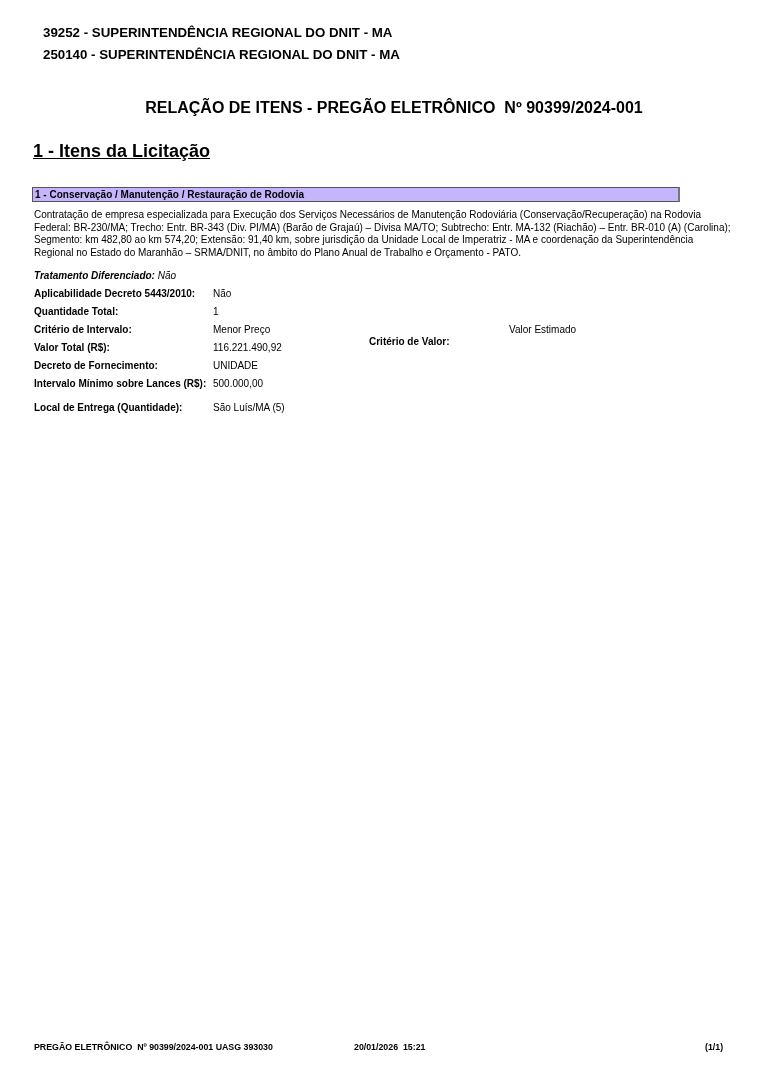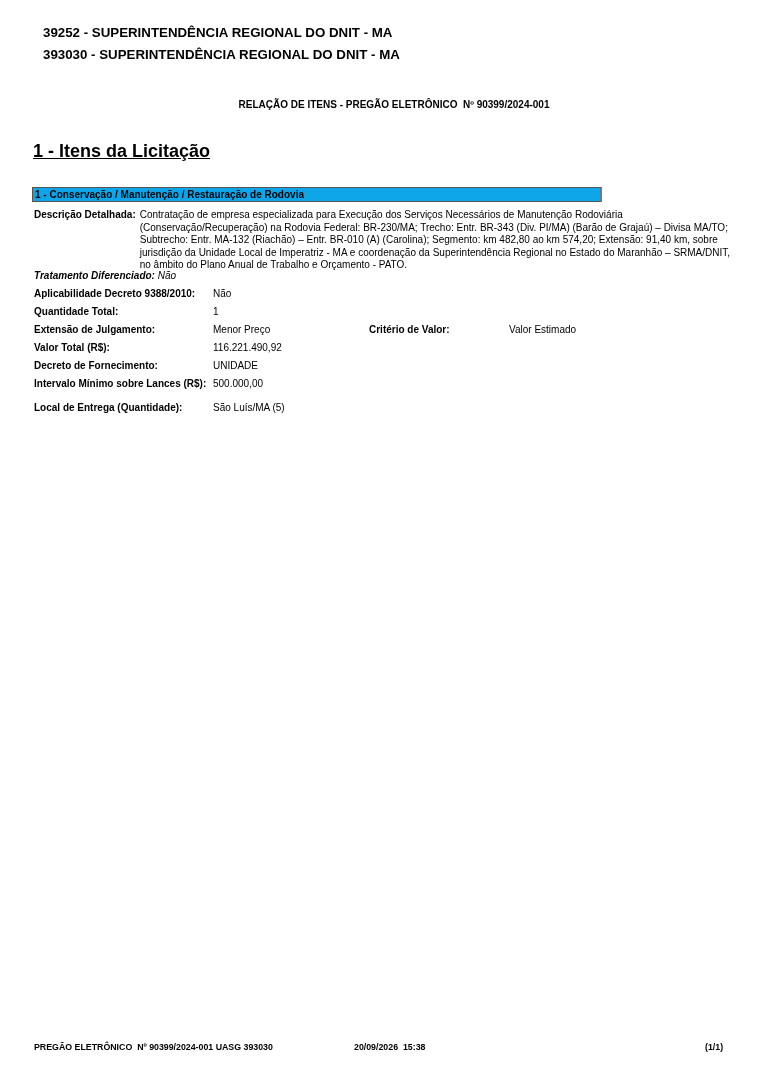--- a/index.html
+++ b/index.html
@@ -9,78 +9,77 @@
   }
   .org-line {
     position: absolute; left: 27px; font-size: 13.3px; font-weight: bold;
     letter-spacing: 0px;
     margin-left: 16px;
   }
   #org1 { top: 25px; }
   #org2 { top: 47px; }
   .doc-title {
     position: absolute; top: 99px; left: 0; width: 768px; text-align: center;
-    font-size: 10px; font-weight: bold; padding-left: 20px; box-sizing: border-box;
+    font-size: 16px; font-weight: bold; padding-left: 20px; box-sizing: border-box;
   }
   .section-title {
     position: absolute; top: 141px; left: 33px; font-size: 18px; font-weight: bold;
     text-decoration: underline;
   }
   .item-bar {
-    position: absolute; top: 187px; left: 32px; width: 570px; height: 15px;
-    background: #0ea5e9; border: 1px solid #555; box-sizing: border-box;
+    position: absolute; top: 187px; left: 32px; width: 648px; height: 15px;
+    background: #c4b5fd; border: 1px solid #555; box-sizing: border-box;
     border-right: 2px solid #777;
     font-size: 10px; font-weight: bold; line-height: 13px; padding-left: 2px;
   }
   .row { position: absolute; left: 34px; font-size: 10px; line-height: 12.6px; }
   .lbl { font-weight: bold; }
   .desc { top: 209px; display: flex; width: 700px; }
   .desc .lbl { white-space: nowrap; margin-right: 4px; }
   .desc .val { flex: 1; }
   .kv { position: absolute; left: 34px; font-size: 10px; }
   .kv .lbl { position: absolute; left: 0; white-space: nowrap; }
   .kv .val { position: absolute; left: 179px; white-space: nowrap; }
   .kv2 { position: absolute; font-size: 10px; }
   .footer { position: absolute; top: 1042px; font-size: 8.8px; font-weight: bold; }
 </style>
 </head>
 <body>
 
 <div id="org1" class="org-line">39252 - SUPERINTENDÊNCIA REGIONAL DO DNIT - MA</div>
-<div id="org2" class="org-line">393030 - SUPERINTENDÊNCIA REGIONAL DO DNIT - MA</div>
+<div id="org2" class="org-line">250140 - SUPERINTENDÊNCIA REGIONAL DO DNIT - MA</div>
 
 <div class="doc-title" style="white-space:pre;">RELAÇÃO DE ITENS - PREGÃO ELETRÔNICO  Nº 90399/2024-001</div>
 
 <div class="section-title">1 - Itens da Licitação</div>
 
 <div class="item-bar">1 - Conservação / Manutenção / Restauração de Rodovia</div>
 
 <div class="row desc">
-  <span class="lbl">Descrição Detalhada:</span>
   <span class="val">Contratação de empresa especializada para Execução dos Serviços Necessários de Manutenção Rodoviária (Conservação/Recuperação) na Rodovia Federal: BR-230/MA; Trecho: Entr. BR-343 (Div. PI/MA) (Barão de Grajaú) – Divisa MA/TO; Subtrecho: Entr. MA-132 (Riachão) – Entr. BR-010 (A) (Carolina); Segmento: km 482,80 ao km 574,20; Extensão: 91,40 km, sobre jurisdição da Unidade Local de Imperatriz - MA e coordenação da Superintendência Regional no Estado do Maranhão – SRMA/DNIT, no âmbito do Plano Anual de Trabalho e Orçamento - PATO.</span>
 </div>
 
 <div class="row" style="top:270px;font-style:italic;">
   <span class="lbl">Tratamento Diferenciado:</span>
   <span>Não</span>
 </div>
 
 <div class="kv" style="top:288px;">
-  <span class="lbl">Aplicabilidade Decreto 9388/2010:</span>
+  <span class="lbl">Aplicabilidade Decreto 5443/2010:</span>
   <span class="val">Não</span>
 </div>
 <div class="kv" style="top:306px;">
   <span class="lbl">Quantidade Total:</span>
   <span class="val">1</span>
 </div>
 <div class="kv" style="top:324px;">
-  <span class="lbl">Extensão de Julgamento:</span>
+  <span class="lbl">Critério de Intervalo:</span>
   <span class="val">Menor Preço</span>
 </div>
-<div class="kv2" style="top:324px; left:369px;">
+<div class="kv2" style="top:336px; left:369px;">
   <span class="lbl" style="font-weight:bold;">Critério de Valor:</span>
 </div>
 <div class="kv2" style="top:324px; left:509px;">Valor Estimado</div>
 
 <div class="kv" style="top:342px;">
   <span class="lbl">Valor Total (R$):</span>
   <span class="val">116.221.490,92</span>
 </div>
 <div class="kv" style="top:360px;">
   <span class="lbl">Decreto de Fornecimento:</span>
@@ -89,14 +88,14 @@
 <div class="kv" style="top:378px;">
   <span class="lbl">Intervalo Mínimo sobre Lances (R$):</span>
   <span class="val">500.000,00</span>
 </div>
 <div class="kv" style="top:402px;">
   <span class="lbl">Local de Entrega (Quantidade):</span>
   <span class="val">São Luís/MA (5)</span>
 </div>
 
 <div class="footer" style="left:34px; white-space:pre;">PREGÃO ELETRÔNICO  Nº 90399/2024-001 UASG 393030</div>
-<div class="footer" style="left:354px; white-space:pre;">20/09/2026  15:38</div>
+<div class="footer" style="left:354px; white-space:pre;">20/01/2026  15:21</div>
 <div class="footer" style="left:705px;">(1/1)</div>
 
 </body></html>

